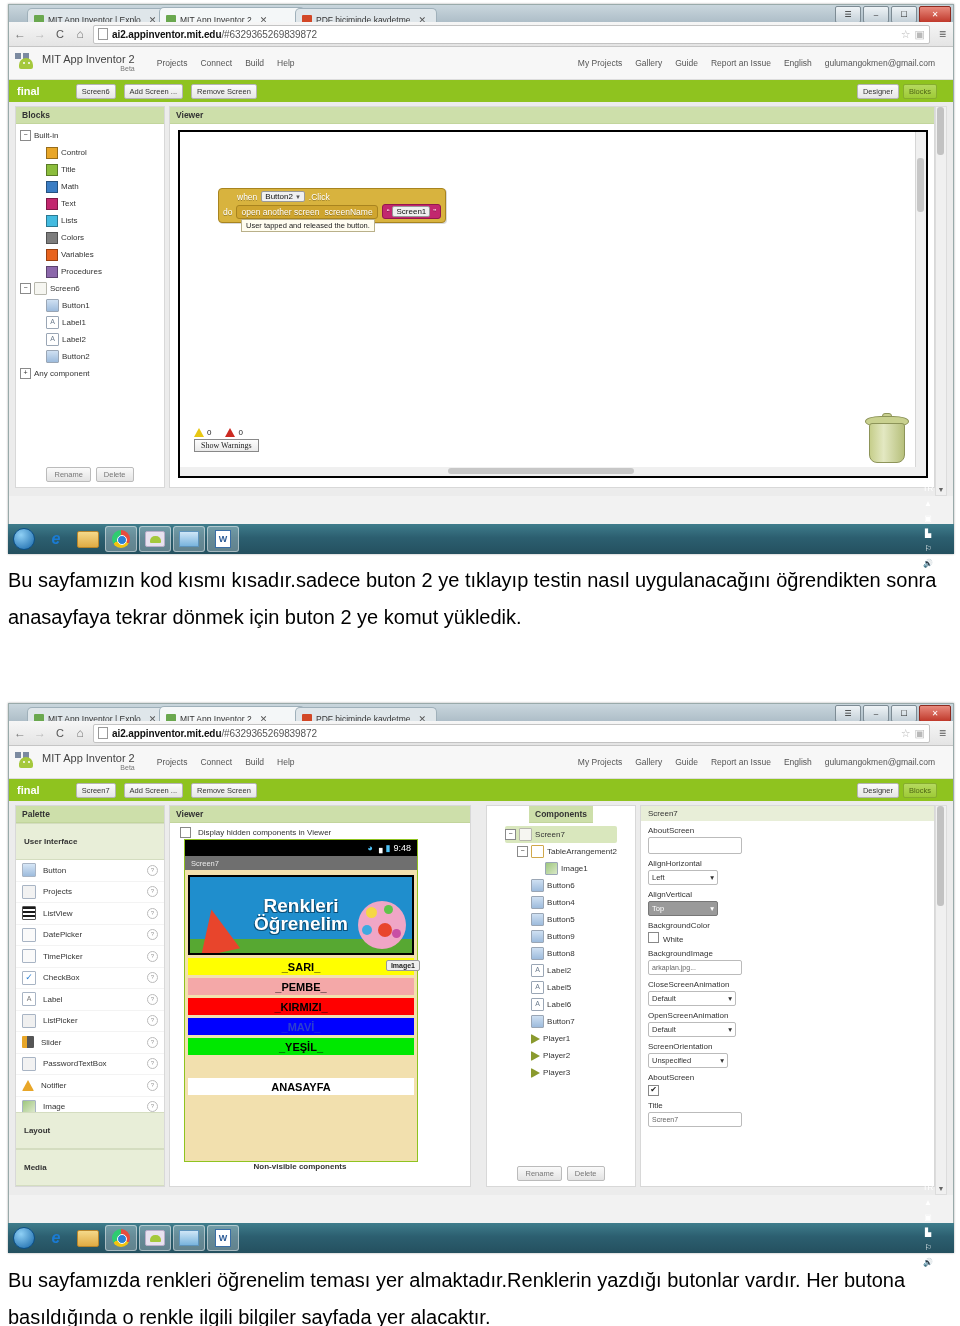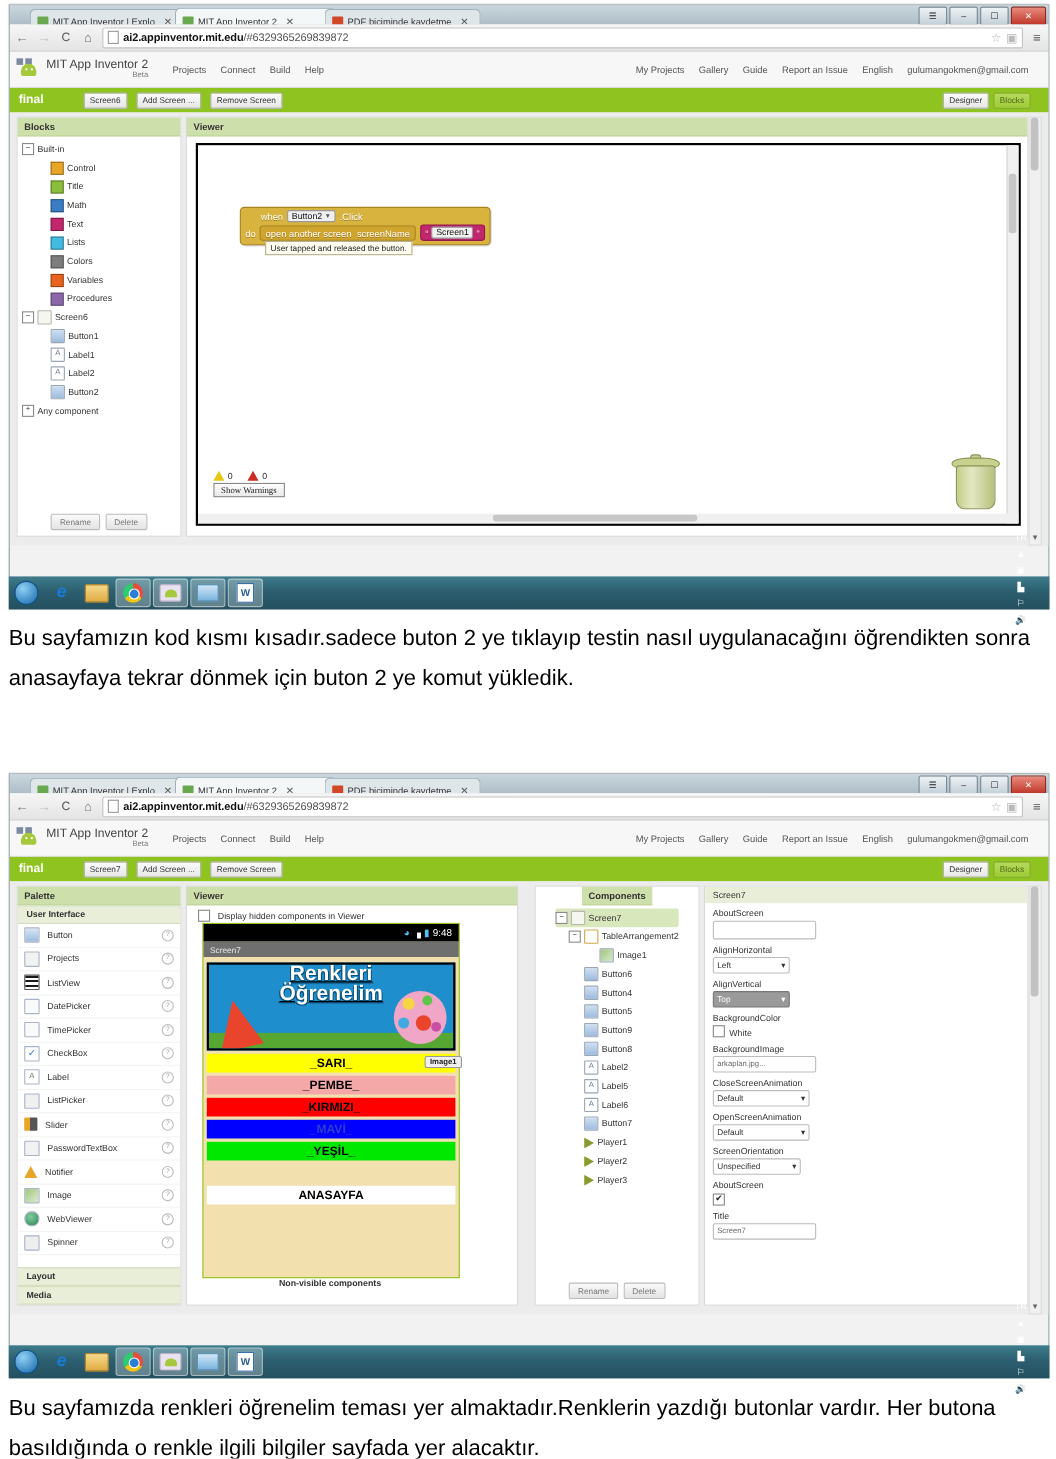--- a/index.html
+++ b/index.html
@@ -112,41 +112,41 @@
   .vsb .thumb{position:absolute;left:1px;width:7px;background:#c7c7c7;border-radius:3px;}
   .hsb{position:absolute;left:0;bottom:0;height:9px;background:#f0f0f0;}
   .hsb .thumb{position:absolute;top:1px;height:6px;background:#c7c7c7;border-radius:3px;}
 
   
   .plist{font-size:8px;color:#333;}
   .prow{display:flex;align-items:center;height:20.5px;padding:0 6px;gap:7px;border-bottom:1px solid #f3f3f3;}
   .prow .q{margin-left:auto;width:9px;height:9px;border:1px solid #bbb;border-radius:50%;color:#999;font-size:6px;
            text-align:center;line-height:8px;}
   .pico{width:12px;height:12px;flex:none;border:1px solid #a8b4c4;background:linear-gradient(180deg,#d6e6f6,#9dbbdc);border-radius:1px;}
-  .sect{background:#e8eed8;font-size:8px;font-weight:bold;color:#333;padding:3px 8px;border-top:1px solid #d4ddc0;border-bottom:1px solid #d4ddc0;}
+  .sect{background:#e8eed8;font-size:8px;font-weight:bold;color:#333;padding:13px 8px;border-top:1px solid #d4ddc0;border-bottom:1px solid #d4ddc0;}
 
   .props{padding:4px 7px;font-size:8px;color:#333;}
   .props .nm{margin:5px 0 2px;}
   .props .sel-box{border:1px solid #bbb;background:#fff;border-radius:2px;height:13px;display:flex;align-items:center;
                   justify-content:space-between;padding:0 3px;font-size:7.5px;width:62px;}
   .props .sel-box.grey{background:#9a9a9a;color:#fff;border-color:#777;}
   .props .ta{border:1px solid #bbb;background:#fff;height:15px;width:92px;border-radius:2px;}
   .props .tf{border:1px solid #bbb;background:#fff;height:13px;width:86px;border-radius:2px;font-size:7px;color:#666;
              display:flex;align-items:center;padding:0 3px;}
   .cbox{width:9px;height:9px;border:1px solid #888;background:#fff;display:inline-block;vertical-align:-1px;margin-right:4px;}
   .cbox.on{background:#fff;}
   .props .hdr-sel{background:#e8eed8;font-size:8px;color:#333;padding:3px 7px;margin:-4px -7px 0;}
 
   
   .phone{background:#f2e0ae;border:1px solid #8fc31f;width:232px;}
   .statusbar{height:16px;background:#000;display:flex;align-items:center;justify-content:flex-end;gap:3px;padding-right:6px;}
   .statusbar .t{color:#fff;font-size:9px;}
   .titlebar{height:14px;background:#6f6f6f;color:#e9e9e9;font-size:7.5px;display:flex;align-items:center;padding-left:6px;}
   .banner{height:76px;background:#1f8ecd;border:2px solid #000;margin:5px 3px 0;position:relative;overflow:hidden;
-          display:flex;justify-content:center;text-decoration:underline;}
+          display:flex;align-items:center;justify-content:center;}
   .banner .txt{color:#fff;font-weight:bold;font-size:19px;line-height:.95;text-align:center;
                text-shadow:1px 1px 0 #0b4f78,-1px 1px 0 #0b4f78;z-index:3;}
   .ball{position:absolute;right:6px;bottom:4px;width:48px;height:48px;border-radius:50%;background:#f0a6c6;z-index:2;}
   .ball i{position:absolute;border-radius:50%;display:block;}
   .hat{position:absolute;left:6px;bottom:0;width:0;height:0;border-left:20px solid transparent;border-right:20px solid transparent;
        border-bottom:44px solid #e8452c;z-index:2;transform:rotate(-12deg);}
   .grass{position:absolute;left:0;bottom:0;width:100%;height:14px;background:#57a832;z-index:1;}
   .cbtn{margin:3px 3px 0;height:17px;display:flex;align-items:center;justify-content:center;font-weight:bold;font-size:11px;color:#000;}
   .pad{height:20px;}
   .img-tag{position:absolute;background:#efefef;border:1px solid #999;font-size:7px;color:#222;padding:1px 4px;border-radius:2px;}

